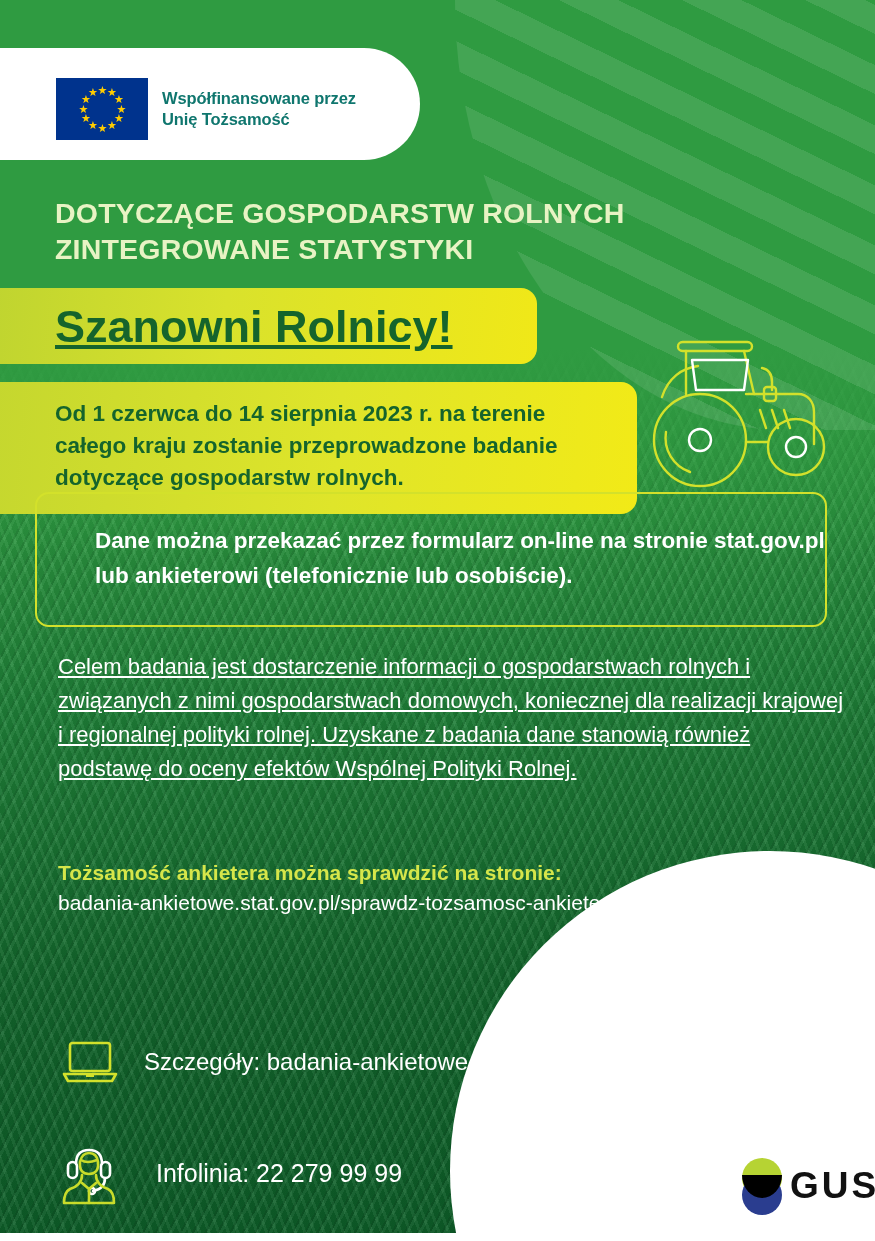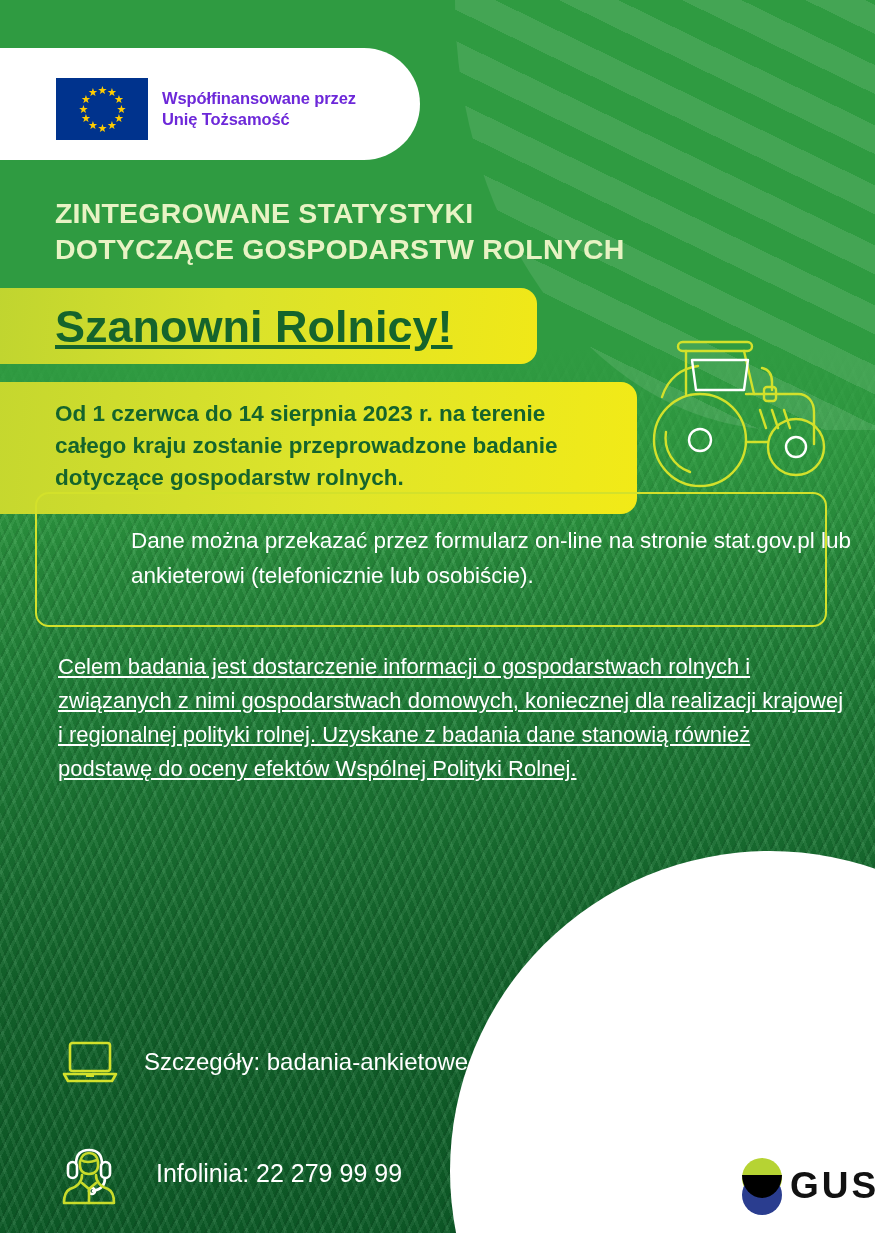--- a/index.html
+++ b/index.html
@@ -50,21 +50,21 @@
   }
   .bottom-strip{
     position:absolute; left:0; bottom:0; width:875px; height:8px;
     background:#ffffff;
   }
 
   
   .eu-block{position:absolute; left:56px; top:78px; display:flex; align-items:center; gap:14px;}
   .eu-flag{position:relative; width:92px; height:62px; background:#00338d; flex:0 0 auto;}
   .eu-star{position:absolute; width:9px; height:9px; color:#ffcc00; font-size:11px; line-height:9px; text-align:center;}
-  .eu-text{color:#6d28d9; font-weight:bold; font-size:16.5px; line-height:1.28; letter-spacing:-.1px;}
+  .eu-text{color:#0f766e; font-weight:bold; font-size:16.5px; line-height:1.28; letter-spacing:-.1px;}
 
   
   .title{
     position:absolute; left:55px; top:196px; width:640px;
     color:#e8f3c4; font-weight:bold; font-size:28.5px; line-height:1.26;
     letter-spacing:.2px;
   }
 
   
   .yellow-box{
@@ -90,21 +90,21 @@
 
   
   .outline-box{
     position:absolute; left:35px; top:492px; width:792px; height:135px;
     border:2.5px solid #d3e12b;
     border-radius:14px;
     box-sizing:border-box;
   }
   .outline-text{
     position:absolute; left:95px; top:524px; width:740px;
-    color:#ffffff; font-weight:normal; font-size:22.5px; line-height:1.55;margin-left:36px;
+    color:#ffffff; font-weight:bold; font-size:22.5px; line-height:1.55;
   }
 
   
   .body-copy{
     position:absolute; left:58px; top:650px; width:790px;
     color:#ffffff; font-size:22px; line-height:1.55;text-decoration:underline;
   }
   .identity{
     position:absolute; left:58px; top:858px; width:790px;
   }
@@ -161,22 +161,22 @@
         <div class="eu-star" style="left: 25.0455px; top: 17px;">★</div>
         <div class="eu-star" style="left: 32px; top: 10.0455px;">★</div>
       </div>
     <div>
       <div class="eu-text">Współfinansowane przez</div>
       <div class="eu-text">Unię Tożsamość</div>
     </div>
   </div>
 
   <div class="title">
+    <div>DOTYCZĄCE GOSPODARSTW ROLNYCH</div>
     <div>ZINTEGROWANE STATYSTYKI</div>
-    <div>DOTYCZĄCE GOSPODARSTW ROLNYCH</div>
   </div>
 
   <svg class="tractor" viewBox="0 0 215 165">
     <g fill="none" stroke="#d3e12b" stroke-width="2.4" stroke-linecap="round" stroke-linejoin="round">
       <rect x="30" y="10" width="74" height="9" rx="4.5"></rect>
       <path d="M38 19 V62"></path>
       <path d="M96 19 L106 62"></path>
       <path d="M14 65 C20 46 34 36 50 34"></path>
       <path d="M98 62 H150 C160 62 166 70 166 80 V112"></path>
       <path d="M112 78 l6 18 M124 78 l6 18 M136 78 l6 18"></path>
@@ -197,20 +197,24 @@
   </div>
   <div class="yellow-sub">
     <span>Od 1 czerwca do 14 sierpnia 2023 r. na terenie całego kraju zostanie przeprowadzone badanie dotyczące gospodarstw rolnych.</span>
   </div>
 
   <div class="outline-box"></div>
   <div class="outline-text">Dane można przekazać przez formularz on-line na stronie stat.gov.pl lub ankieterowi (telefonicznie lub osobiście).</div>
 
   <div class="body-copy">Celem badania jest dostarczenie informacji o gospodarstwach rolnych i związanych z nimi gospodarstwach domowych, koniecznej dla realizacji krajowej i regionalnej polityki rolnej. Uzyskane z badania dane stanowią również podstawę do oceny efektów Wspólnej Polityki Rolnej.</div>
 
+  <div class="identity">
+    <div class="identity-label">Tożsamość ankietera można sprawdzić na stronie:</div>
+    <div class="identity-url">badania-ankietowe.stat.gov.pl/sprawdz-tozsamosc-ankietera</div>
+  </div>
 
   <div class="row row-laptop">
     <svg width="56" height="44" viewBox="0 0 56 44">
       <g fill="none" stroke="#d3e12b" stroke-width="2.6" stroke-linejoin="round">
         <rect x="8" y="3" width="40" height="28" rx="2.5"></rect>
         <path d="M2 34 H54 L50 41 H6 Z"></path>
         <path d="M24 34 h8 v3 h-8 z" fill="#d3e12b" stroke="none"></path>
       </g>
     </svg>
     <div class="row-text">

